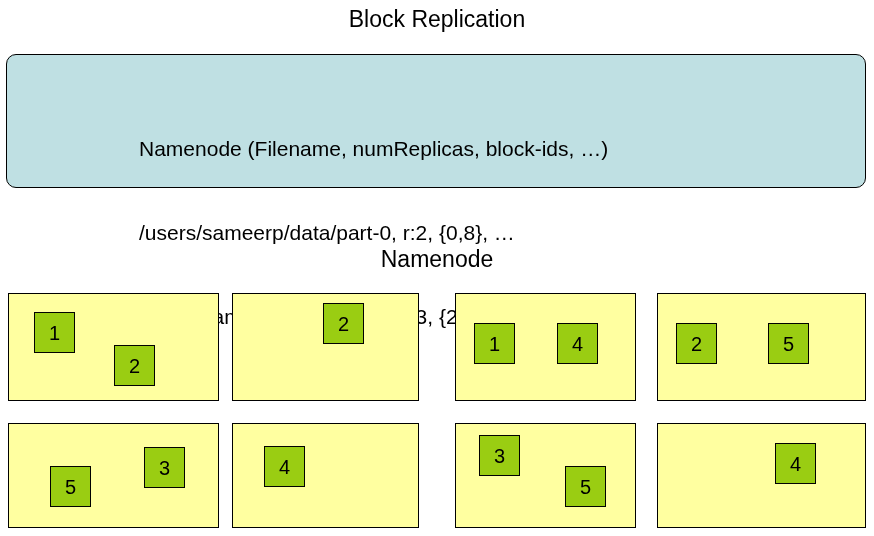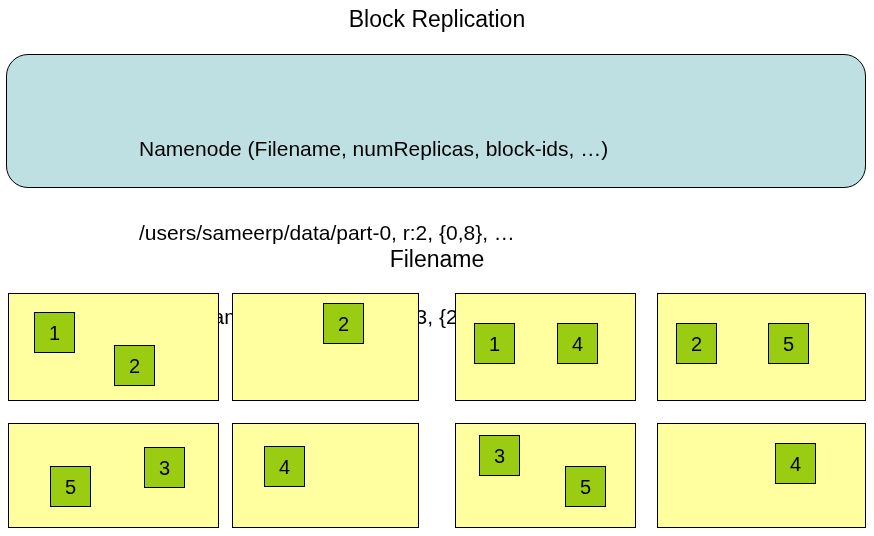--- a/index.html
+++ b/index.html
@@ -32,21 +32,21 @@
   
   #namenode-box {
     position: absolute;
     left: 6px;
     top: 54px;
     width: 860px;
     height: 134px;
     box-sizing: border-box;
     background: #bfe0e3;
     border: 1.5px solid #000000;
-    border-radius: 22px;
+    border-radius: 10px;
   }
   #namenode-text {
     position: absolute;
     left: 132px;
     top: 24px;
     font-size: 21px;
     line-height: 28px;
     white-space: pre;
     color: #000000;
   }
@@ -104,21 +104,21 @@
 <div id="diagram-title">Block Replication</div>
 
 <div id="namenode-box">
   <div id="namenode-text">
     <span class="nn-line">Namenode (Filename, numReplicas, block-ids, …)</span>
     <span class="nn-line">/users/sameerp/data/part-0, r:2, {0,8}, …</span>
     <span class="nn-line">/users/sameerp/data/part-1, r:3, {2,4,5}, …</span>
   </div>
 </div>
 
-<div id="datanodes-label">Filename</div>
+<div id="datanodes-label">Namenode</div>
 
 <div id="datanode-grid">
     <div class="datanode" style="left: 8px; top: 293px; width: 211px; height: 108px; background: rgb(255, 255, 160);">
       <div class="block" style="left: 25px; top: 18px; background: rgb(154, 205, 18);">1</div>
       <div class="block" style="left: 105px; top: 51px; background: rgb(154, 205, 18);">2</div>
     </div>
     <div class="datanode" style="left: 232px; top: 293px; width: 187px; height: 108px; background: rgb(255, 255, 160);">
       <div class="block" style="left: 90px; top: 9px; background: rgb(154, 205, 18);">2</div>
     </div>
     <div class="datanode" style="left: 455px; top: 293px; width: 181px; height: 108px; background: rgb(255, 255, 160);">

